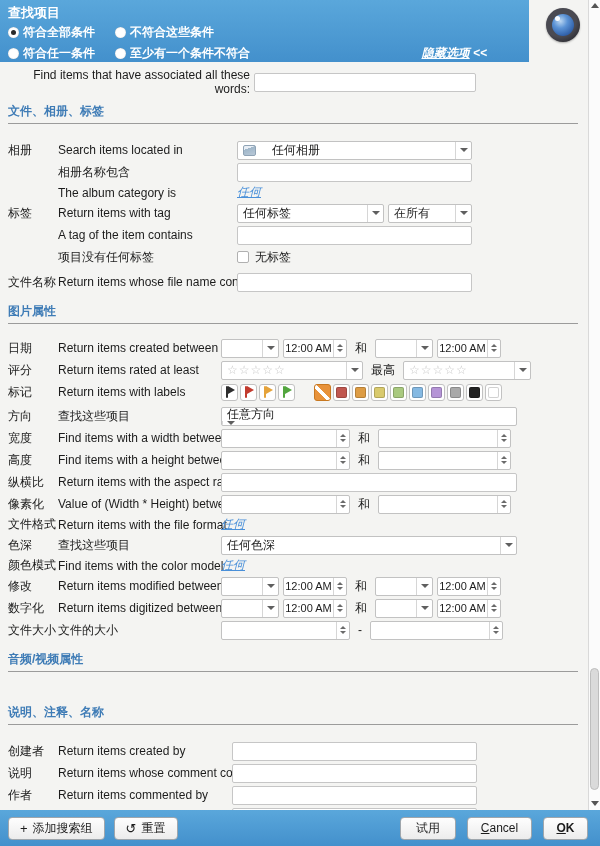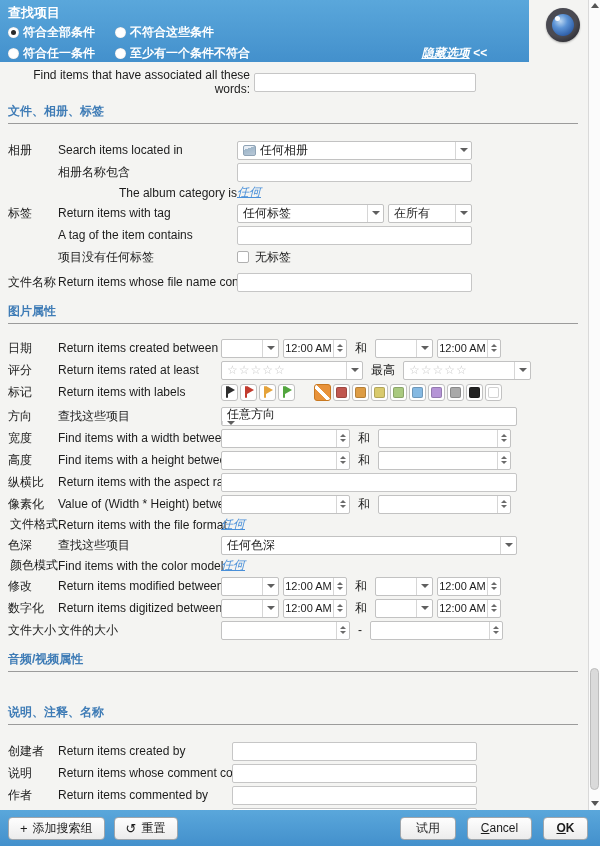--- a/index.html
+++ b/index.html
@@ -23,34 +23,34 @@
     background:radial-gradient(circle at 40% 35%, #4a4a52 55%, #17171c 100%); background-color:#1f1f25;
     display:flex; align-items:center; justify-content:center; box-shadow:0 1px 2px rgba(0,0,0,.3); }
   .lens-inner { width:22px; height:22px; border-radius:50%; position:relative;
     background:radial-gradient(circle at 38% 32%, #bcd7f2 0%, #5b93d6 35%, #2f5fa8 75%, #24457e 100%); }
   .lens-inner::after { content:""; position:absolute; left:3px; top:2px; width:5px; height:5px;
     border-radius:50%; background:rgba(255,255,255,.95); }
 
   
   .content { position:absolute; top:62px; left:0; width:588px; }
   .frow { display:flex; align-items:center; height:22px; padding-left:8px; }
-  .frow.h19 { height:19px;text-align:right; }
+  .frow.h19 { height:19px; }
   .cat  { width:50px; flex:none; white-space:nowrap; }
   .desc { flex:none; white-space:nowrap; }
   .s1 .desc { width:179px; }   
   .s2 .desc { width:163px; }   
   .s3 .desc { width:174px; }   
   .sec-title { padding-left:8px; font-weight:bold; color:#3f7cb6; font-size:12px; }
   .sec-line  { border-bottom:1px solid #9b9b9b; margin:3px 10px 0 8px; }
 
   input.txt { height:19px; border:1px solid #c6c6c6; border-radius:2px; background:#fff;
     font:12px "Liberation Sans","DejaVu Sans",sans-serif; padding:0 4px; }
   .combo { display:flex; align-items:stretch; height:19px; background:#fff;
     border:1px solid #c2c2c2; border-radius:2px; overflow:hidden; cursor:default; }
-  .combo .val { flex:1; display:flex; align-items:center; gap:4px; padding-left:5px; white-space:nowrap; overflow:hidden; }
+  .combo .val { flex:1; display:flex; align-items:center; gap:16px; padding-left:5px; white-space:nowrap; overflow:hidden; }
   .combo .arr { width:16px; flex:none; border-left:1px solid #d6d6d6; display:flex; align-items:center; justify-content:center; }
   .tri-d { width:0; height:0; border-left:4px solid transparent; border-right:4px solid transparent; border-top:4px solid #5f5f5f; }
   .spin { display:flex; align-items:stretch; height:19px; background:#fff;
     border:1px solid #c2c2c2; border-radius:2px; overflow:hidden; }
   .spin .sval { flex:1; display:flex; align-items:center; justify-content:center; font-size:11px; white-space:nowrap; }
   .spin .arrs { width:13px; flex:none; border-left:1px solid #d6d6d6; display:flex; flex-direction:column;
     align-items:center; justify-content:center; gap:2px; }
   .tri-u-s { width:0; height:0; border-left:3px solid transparent; border-right:3px solid transparent; border-bottom:3.5px solid #6a6a6a; }
   .tri-d-s { width:0; height:0; border-left:3px solid transparent; border-right:3px solid transparent; border-top:3.5px solid #6a6a6a; }
   .stars { color:#c9c9c9; font-size:12px; letter-spacing:1px; }

